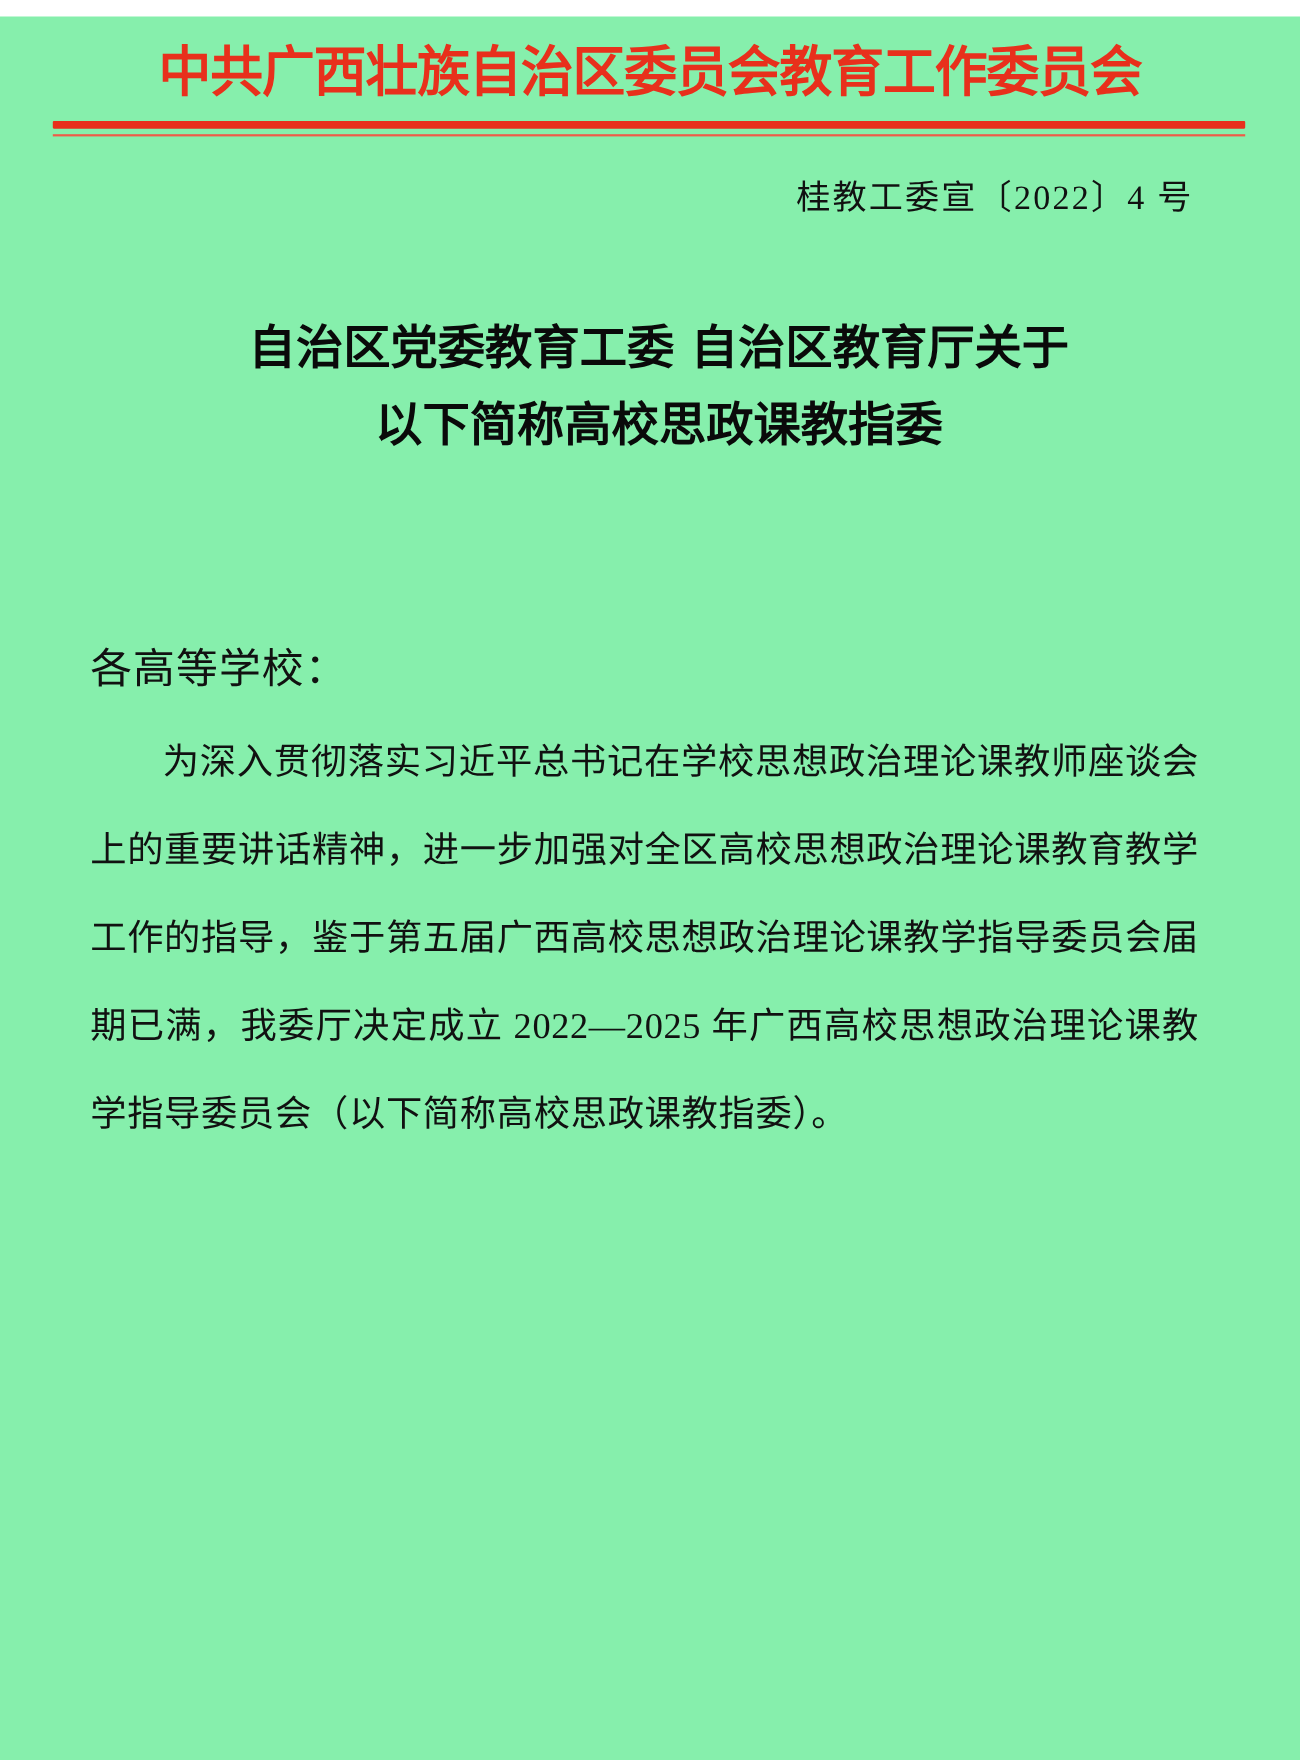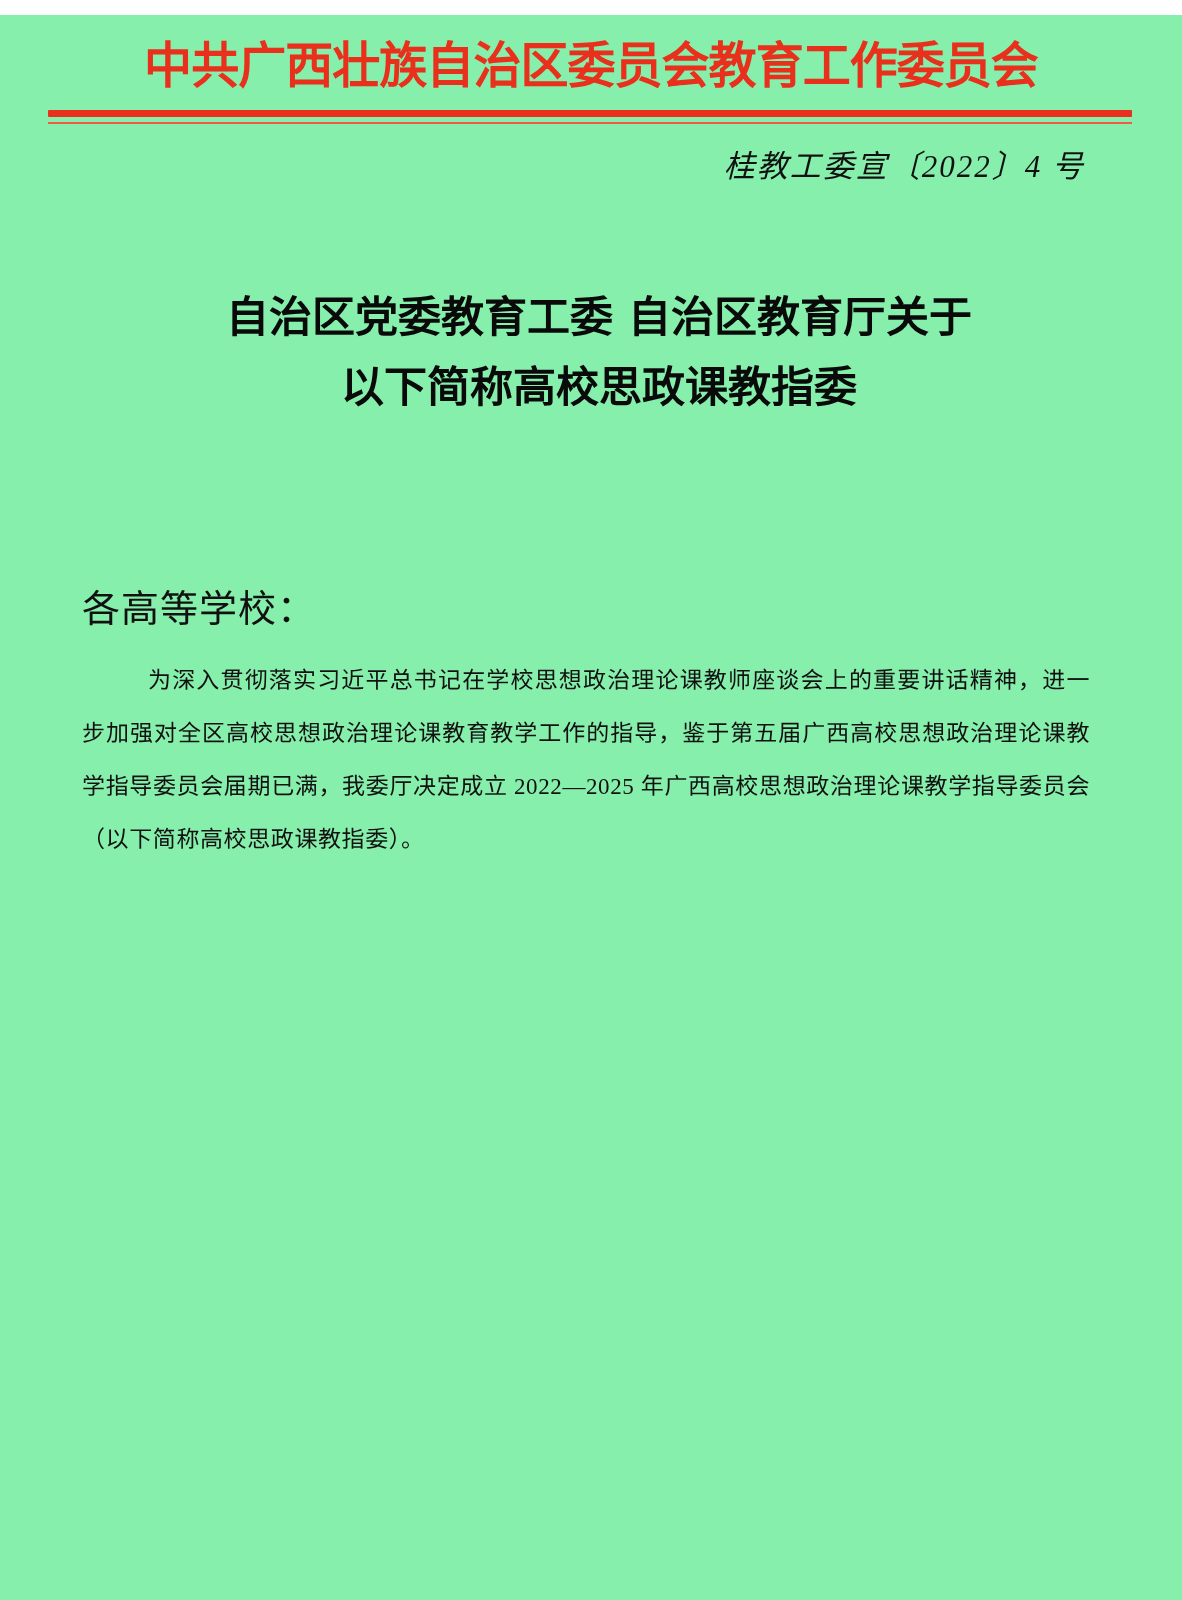--- a/index.html
+++ b/index.html
@@ -56,30 +56,29 @@
     height: 5px;
   }
   .rule-thin {
     height: 2px;
     background: #ef5b48;
   }
 
   
   .doc-number {
     position: absolute;
-    top: 126px;
+    top: 139px;
     left: 0;
     width: 1085px;
     text-align: right;
     font-family: "Liberation Serif", "DejaVu Serif", serif;
     font-size: 31px;
     color: #111111;
     letter-spacing: 2px;
     white-space: nowrap;
-    font-style: italic;
   }
 
   
   .doc-title {
     position: absolute;
     top: 268px;
     left: 0;
     width: 1182px;
     text-align: center;
   }
@@ -107,23 +106,23 @@
     font-size: 38px;
     color: #111111;
     line-height: 1.5;
     letter-spacing: 1px;
     margin-bottom: 16px;
     white-space: nowrap;
   }
 
   .para {
     font-family: "Liberation Serif", "DejaVu Serif", serif;
-    font-size: 23px;
+    font-size: 33px;
     color: #111111;
-    line-height: 53px;
+    line-height: 80px;
     text-align: justify;
     text-align-last: left;
     text-indent: 66px;
     margin: 0 0 2px 0;
     letter-spacing: 0.6px;
     word-break: break-all;
   }
 </style>
 </head>
 <body>

